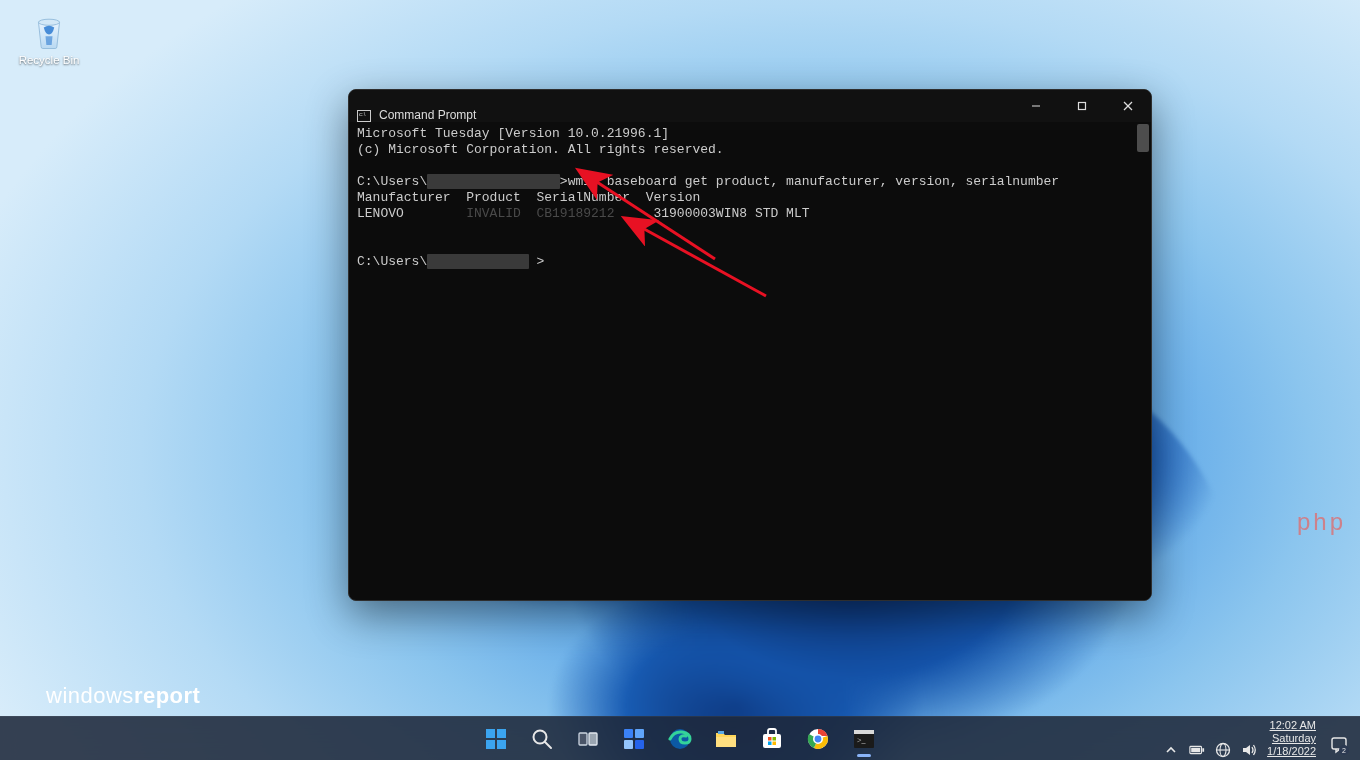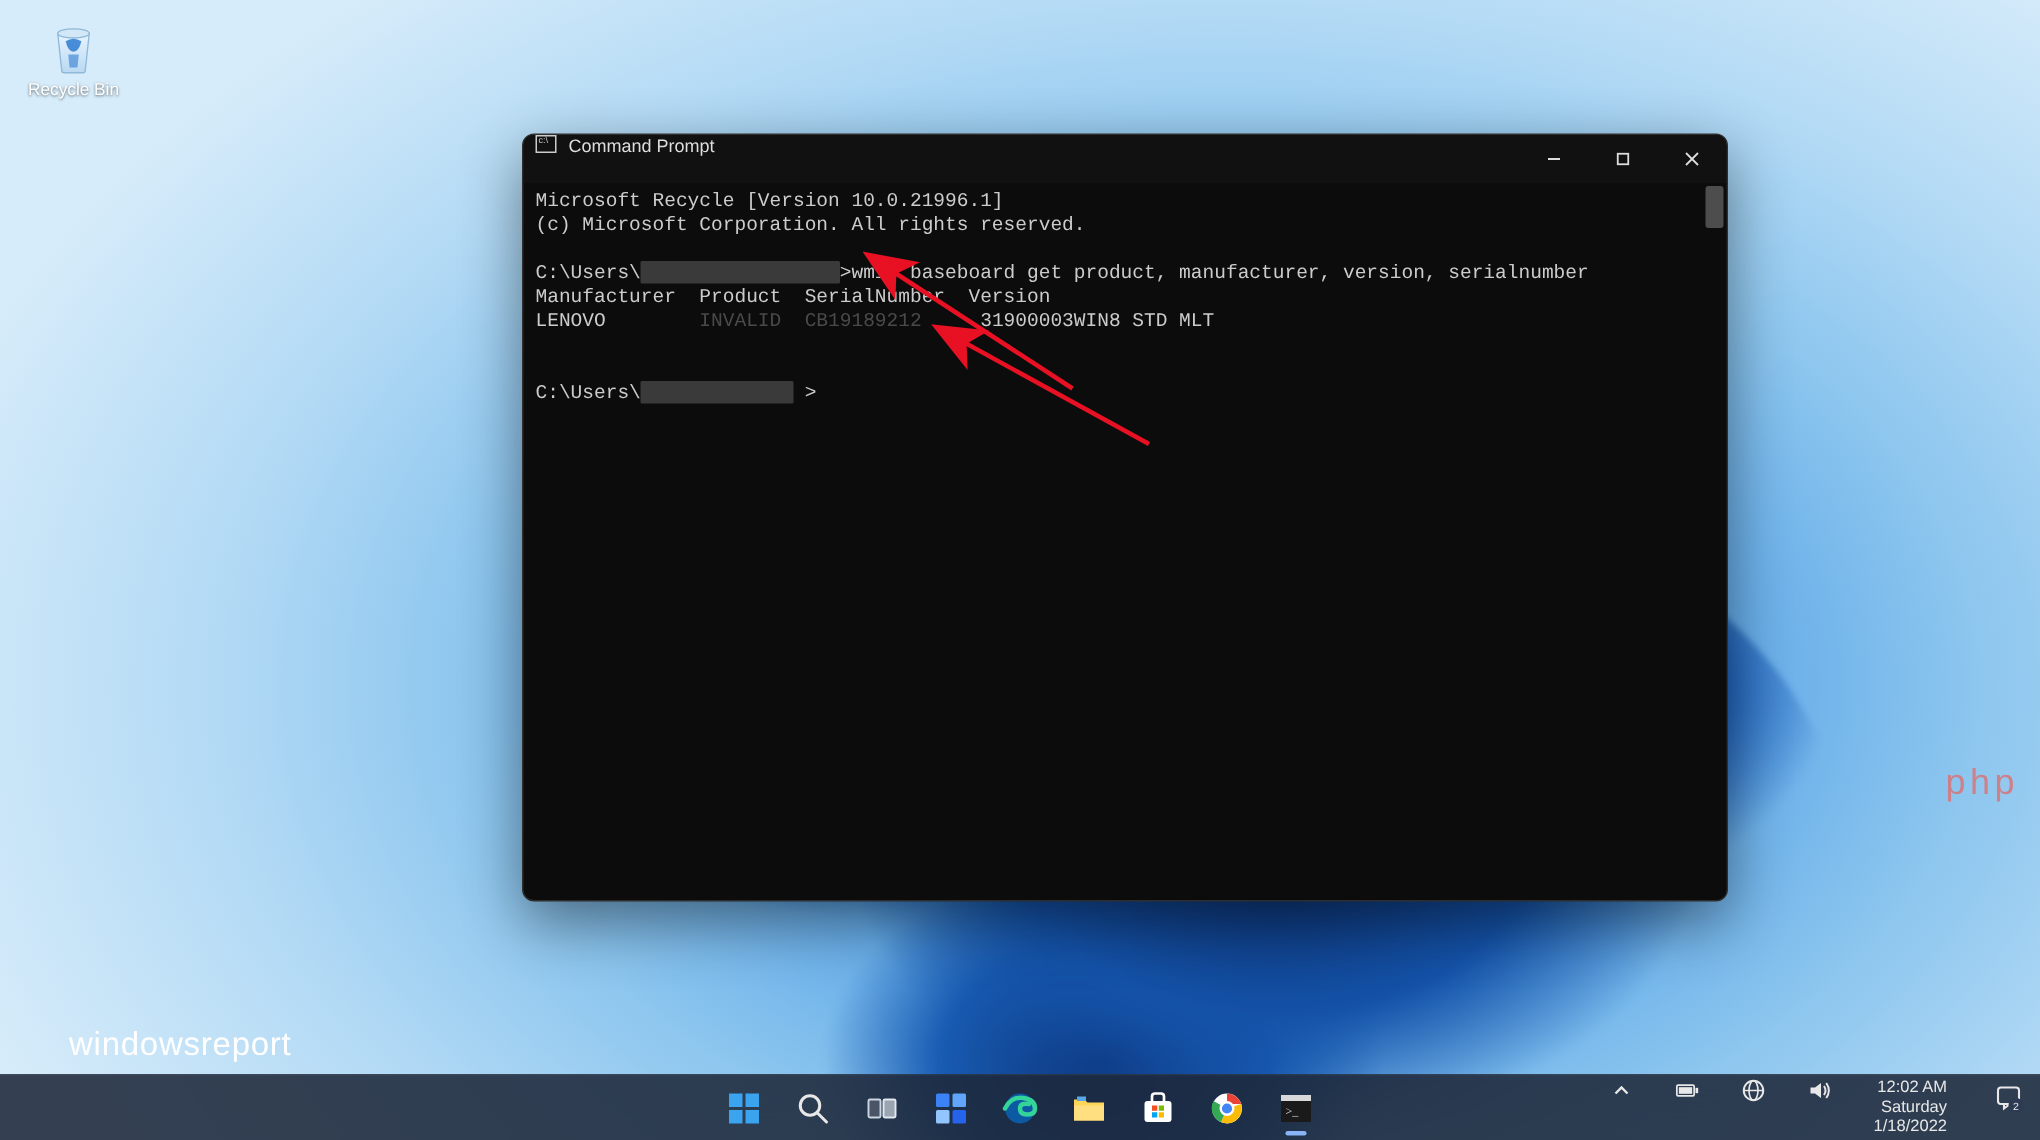--- a/index.html
+++ b/index.html
@@ -41,21 +41,21 @@
   
   
   .watermark {
     position: absolute;
     left: 46px; top: 683px;
     color: #fff;
     font-size: 22px;
     letter-spacing: .5px;
   }
   .watermark .b { font-weight: 300; text-align: center; }
-  .watermark .r { font-weight: 400; }
+  .watermark .r { font-weight: 700; }
   .php-wm {
     position: absolute;
     right: 14px; top: 508px;
     color: #d8757a;
     font-size: 24px;
     letter-spacing: 3px;
     opacity: .85;
   }
   
   
@@ -68,21 +68,21 @@
     border-radius: 8px;
     box-shadow: 0 14px 40px rgba(0,0,0,.45);
     overflow: hidden;
     display: flex;
     flex-direction: column;
   }
   .titlebar {
     height: 32px;
     background: #111;
     display: flex;
-    align-items: flex-start;
+    align-items: flex-end;
     color: #ddd;
     font-size: 12px;
     padding-left: 8px;
   }
   .titlebar .cmd-ico { width: 14px; height: 12px; border: 1px solid #ccc; margin-right: 8px; position: relative; }
   .titlebar .cmd-ico::after { content:"c:\\"; position:absolute; font-size:6px; left:1px; top:0; color:#ccc; }
   .titlebar .title-text { flex: 0 0 auto; }
   .titlebar .spacer { flex: 1 1 auto; }
   .win-btn {
     width: 46px; height: 32px;
@@ -148,23 +148,24 @@
   .tb-item.active::after {
     content: "";
     position: absolute; bottom: 2px; left: 50%; transform: translateX(-50%);
     width: 14px; height: 3px; background: #8ab4f8; border-radius: 2px;
   }
   .tb-ico { width: 24px; height: 24px; }
   
   .tb-right {
     position: absolute;
     right: 8px;
-    display: flex; align-items: flex-start; gap: 28px;
+    display: flex; align-items: flex-end; gap: 10px;
     color: #e8e8e8;
     font-size: 11px;
+    text-decoration: underline;
   }
   .tb-right .sys-ico { width: 16px; height: 16px; display: flex; align-items:center; justify-content:center; cursor:pointer; }
   .tb-clock { text-align: right; line-height: 13px; font-size: 11px; }
   .tb-notif { width: 26px; height:26px; display:flex; align-items:center; justify-content:center; cursor:pointer; }
 </style>
 </head>
 <body>
 
 <div class="desktop">
   <div class="bloom-shape"></div>
@@ -205,21 +206,21 @@
             <rect x="1.5" y="1.5" width="7" height="7"></rect>
           </svg>
       </div>
       <div class="win-btn close">
         <svg viewBox="0 0 10 10">
             <line x1="1" y1="1" x2="9" y2="9"></line>
             <line x1="9" y1="1" x2="1" y2="9"></line>
           </svg>
       </div>
     </div>
-    <div class="terminal-area"><span>Microsoft Recycle [Version 10.0.21996.1]</span>
+    <div class="terminal-area"><span>Microsoft Tuesday [Version 10.0.21996.1]</span>
 <span>(c) Microsoft Corporation. All rights reserved.</span>
 <span></span>
 <span>C:\Users\</span><span class="redact">                 </span><span>&gt;wmic baseboard get product, manufacturer, version, serialnumber</span>
 <span>Manufacturer  Product  SerialNumber  Version</span>
 <span>LENOVO        </span><span class="redact2">INVALID  CB19189212</span><span>     31900003WIN8 STD MLT</span>
 <span></span>
 <span></span>
 <span>C:\Users\</span><span class="redact">             </span><span> &gt;</span>
       <div class="scroll-track">
         <div class="scroll-thumb"></div>

